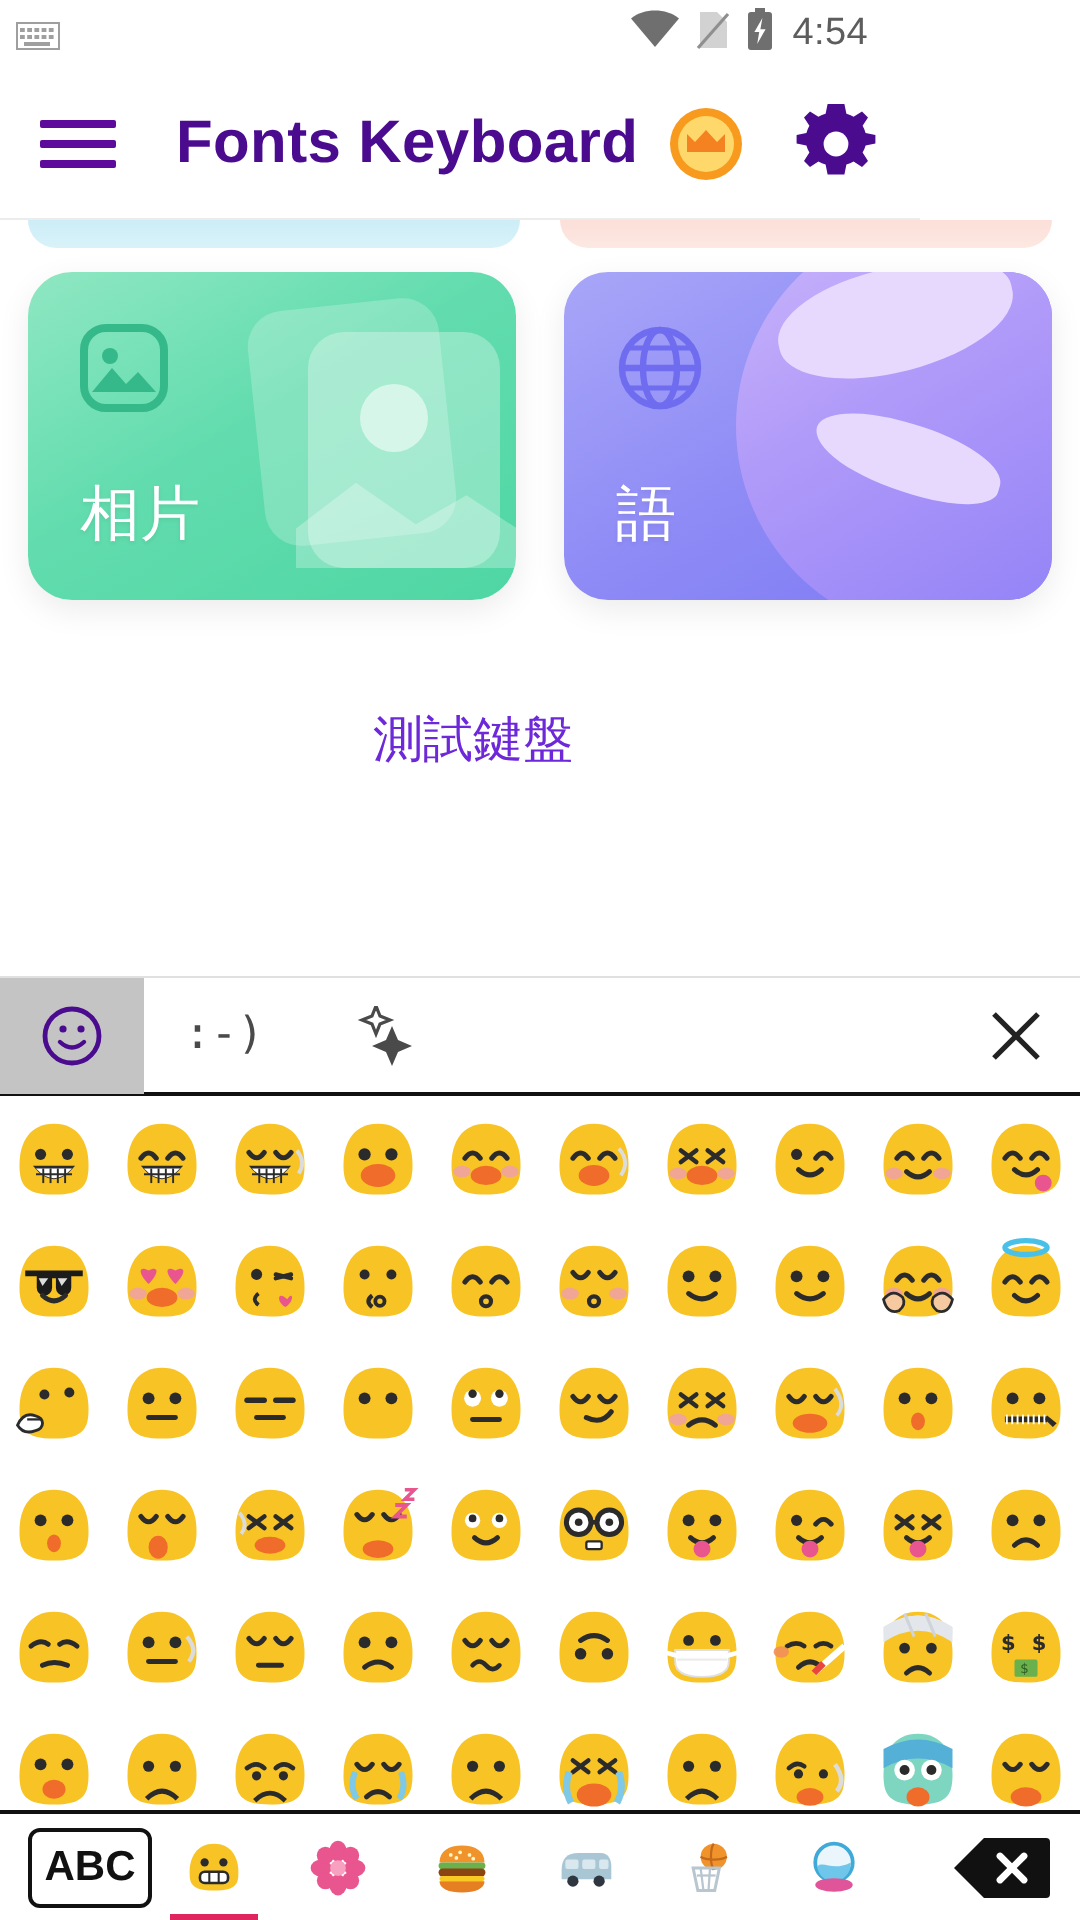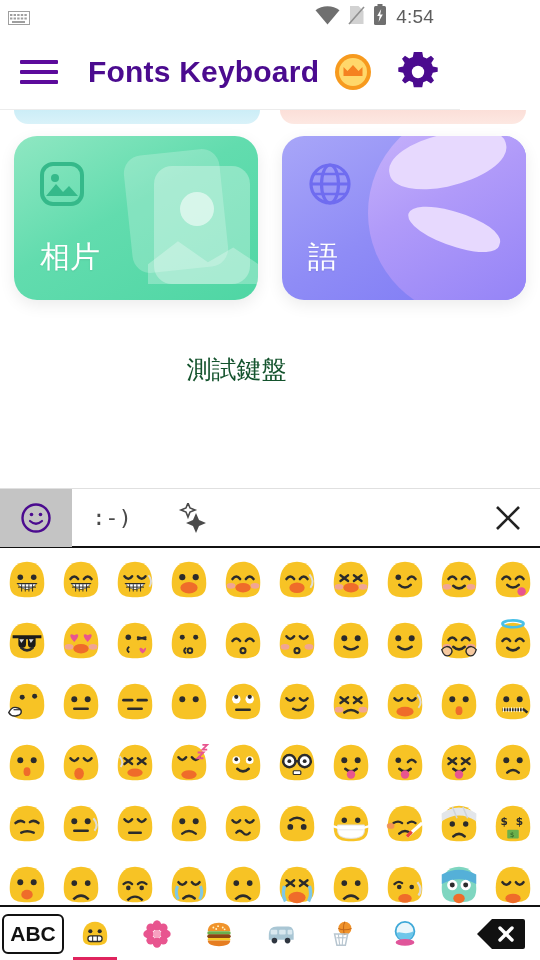--- a/index.html
+++ b/index.html
@@ -64,21 +64,21 @@
 
   .card-row{
     position:absolute; left:0; top:26px; width:540px;
     display:flex; gap:24px; padding:0 14px;
   }
   .card{
     position:relative; flex:1; height:164px; border-radius:22px; overflow:hidden;
     box-shadow:0 5px 16px rgba(0,0,0,.08);
     cursor:pointer;
   }
-  .card.photos{ background:linear-gradient(150deg,#8fe7c2 0%,#62dcae 45%,#4fd6a4 100%);border-radius:23px; }
+  .card.photos{ background:linear-gradient(150deg,#8fe7c2 0%,#62dcae 45%,#4fd6a4 100%); }
   .card.lang{ background:linear-gradient(150deg,#a8a6f8 0%,#8f8cf6 50%,#7c78f5 100%); }
 
   .card .art{ position:absolute; inset:0; overflow:hidden; }
   .photo-stack1{
     position:absolute; right:34px; top:16px; width:96px; height:118px;
     background:rgba(255,255,255,.22); border-radius:18px; transform:rotate(-6deg);
   }
   .photo-stack2{
     position:absolute; right:8px; top:30px; width:96px; height:118px;
     background:rgba(255,255,255,.30); border-radius:18px;
@@ -111,21 +111,21 @@
   .card .icon-box{ position:absolute; left:26px; top:26px; width:44px; height:44px; }
   .card .card-label{
     position:absolute; left:26px; bottom:22px;
     font-size:30px; color:#ffffff; font-weight:500;
     font-family:"DejaVu Sans",sans-serif;
     text-shadow:0 1px 2px rgba(0,0,0,.08);
   }
 
   .test-title{
     position:absolute; left:0; top:243px; width:473px; text-align:center;
-    font-size:25px; color:#14532d; font-weight:500;
+    font-size:25px; color:#6d28d9; font-weight:500;
     font-family:"DejaVu Sans",sans-serif;
   }
   .url-text{
     position:absolute; left:48px; top:320px;
     font-size:24px; color:#222222;
     font-family:"Liberation Sans",sans-serif;
   }
 
   
   .suggest{
@@ -164,21 +164,21 @@
   }
   .emoji-cell svg{ display:block; }
 
   
   .bottomnav{
     position:absolute; left:0; top:905px; width:540px; height:55px;
     background:#ffffff; border-top:2px solid #111;
     display:flex; align-items:center;
   }
   .abc-key{
-    margin-left:2px; width:62px; height:40px;
+    margin-left:14px; width:62px; height:40px;
     border:2px solid #111; border-radius:6px;
     display:flex; align-items:center; justify-content:center;
     font-size:21px; font-weight:700; color:#111; cursor:pointer;
     font-family:"Liberation Sans",sans-serif;
   }
   .nav-tabs{ display:flex; align-items:center; }
   .nav-tab{
     width:62px; height:53px; position:relative;
     display:flex; align-items:center; justify-content:center; cursor:pointer;
   }

